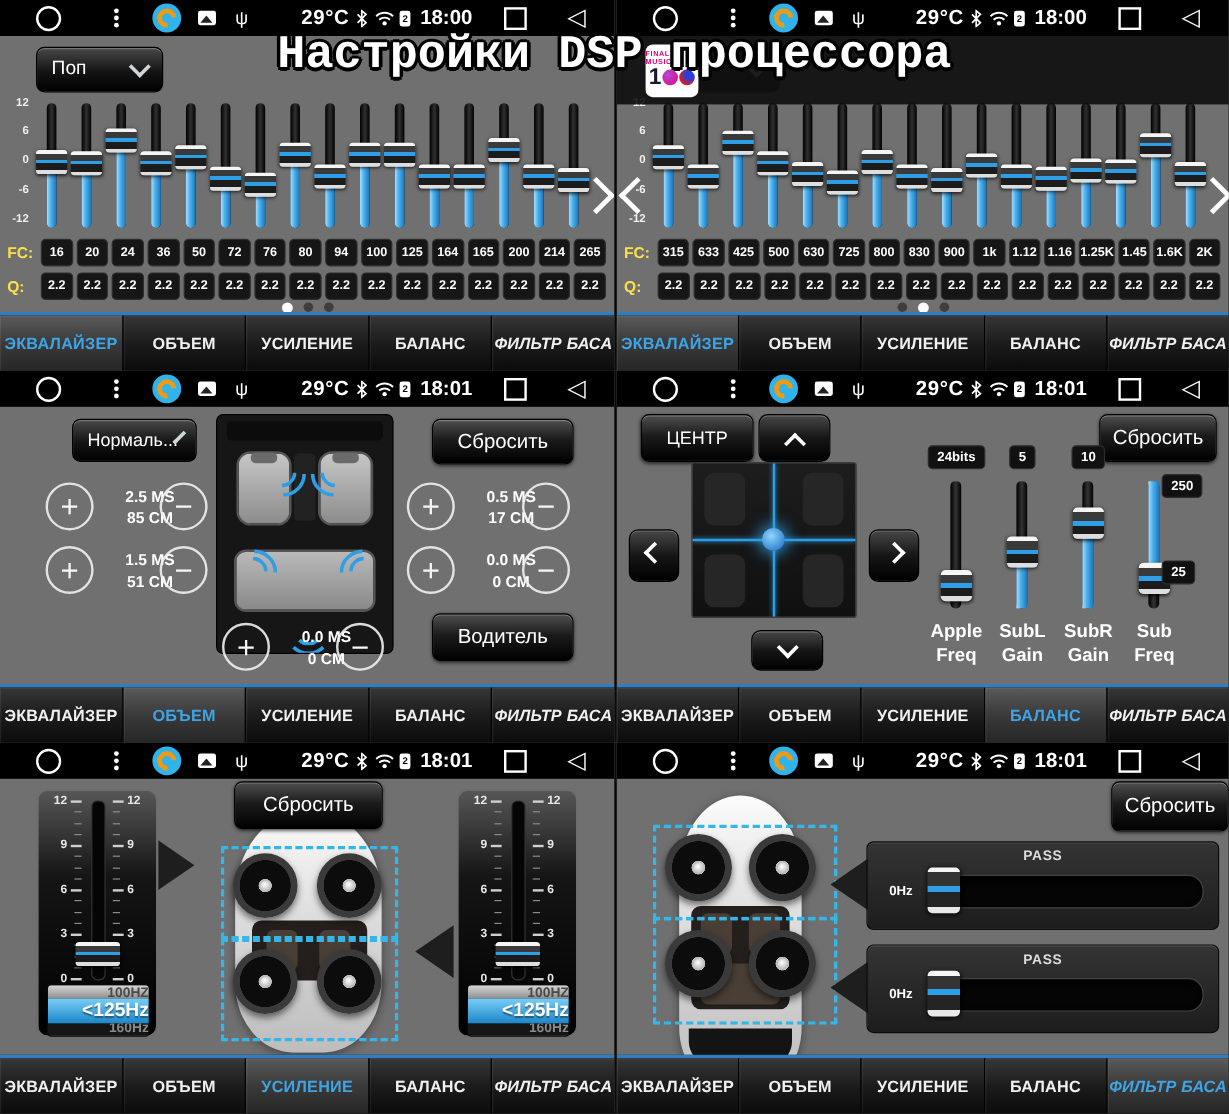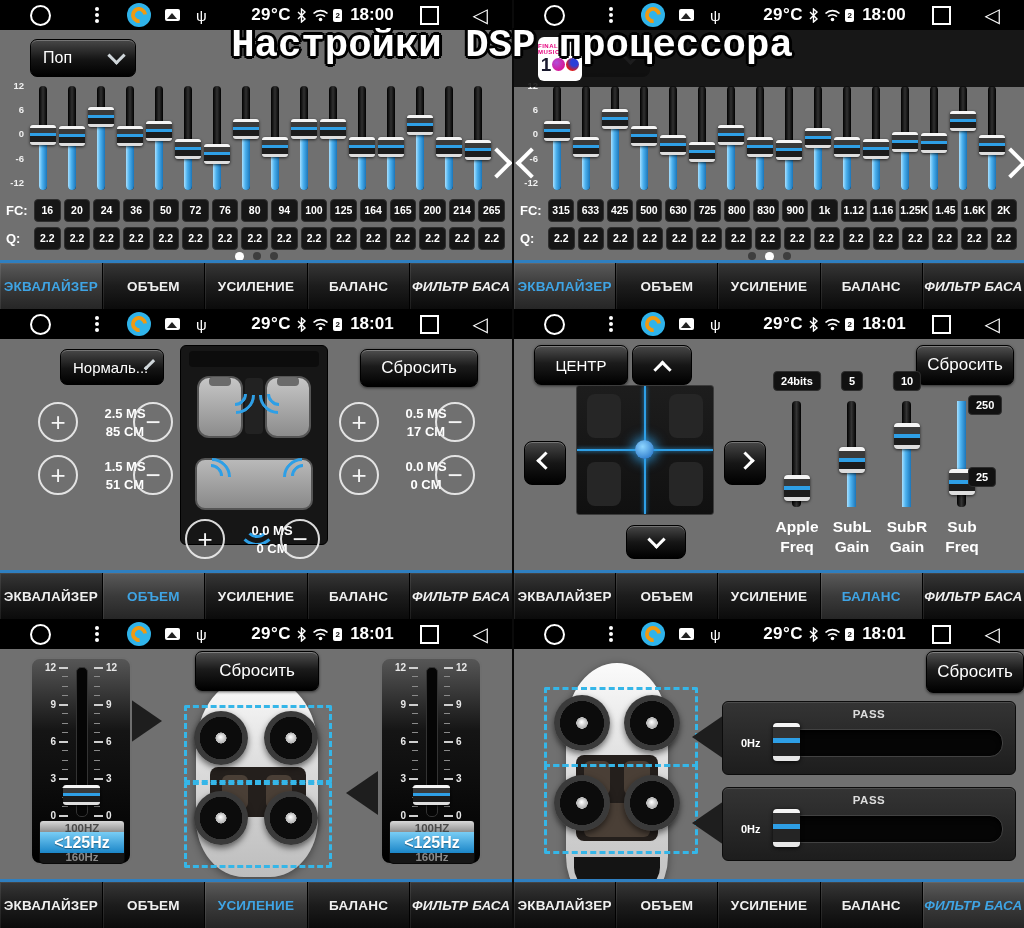--- a/index.html
+++ b/index.html
@@ -38,21 +38,21 @@
   .bigarrow{position:absolute;width:18px;height:18px;border-top:4.5px solid #fff;border-right:4.5px solid #fff;}
   .bigarrow.right{transform:rotate(45deg);}
   .bigarrow.left{transform:rotate(-135deg);}
   
   .eq-scale{position:absolute;left:2px;width:22px;text-align:right;font-size:9.5px;font-weight:bold;color:#f0f0f0;}
   .eq-col{position:absolute;top:86px;width:28px;height:104px;}
   .eq-track{position:absolute;left:10px;top:0;width:8px;height:104px;background:linear-gradient(90deg,#000,#303030 50%,#000);border-radius:4px;}
   .eq-fill{position:absolute;left:10px;bottom:0;width:8px;background:linear-gradient(90deg,#a8e0ff 0%,#4db2ef 40%,#1b76ba 100%);border-radius:0 0 4px 4px;}
   .eq-thumb{position:absolute;left:1px;width:26px;height:20px;border-radius:3px;background:linear-gradient(180deg,#f5f5f5 0 3px,#3a3a3a 3px 8px,#2e9fe6 8px 11px,#1c1c1c 11px 17px,#dedede 17px 20px);box-shadow:0 1px 3px rgba(0,0,0,.7);}
   .eq-row{position:absolute;left:6px;right:7px;height:22px;display:flex;align-items:center;gap:3px;}
-  .eq-row-label{width:25px;font-size:13px;font-weight:bold;color:#ffffff;}
+  .eq-row-label{width:25px;font-size:13px;font-weight:bold;color:#fde047;}
   .badge{flex:1;height:21px;line-height:21px;text-align:center;background:#161616;border:1px solid #2e2e2e;border-radius:4px;color:#fff;font-size:10.5px;font-weight:bold;}
   .eq-dots{position:absolute;left:0;right:0;top:252px;display:flex;justify-content:center;gap:9px;}
   .dot{width:8px;height:8px;border-radius:50%;background:#3e3e3e;}
   .dot.on{width:9px;height:9px;background:#fff;}
   
   .toast{position:absolute;top:30px;left:0;width:512px;height:57px;background:rgba(8,8,8,.86);z-index:5;display:flex;align-items:center;}
   .toast-logo{width:44px;height:44px;background:#fff;border-radius:6px;margin-left:24px;display:flex;flex-direction:column;align-items:center;justify-content:center;}
   .toast-brand-top{font-size:6px;color:#e6007e;font-weight:bold;letter-spacing:.5px;}
   .toast-brand-big{font-size:19px;font-weight:bold;color:#1a1a2e;display:flex;align-items:center;line-height:19px;}
   .tb-dot{width:13px;height:13px;border-radius:50%;display:inline-block;margin-left:1px;}
@@ -84,21 +84,21 @@
   .bs-thumb{position:absolute;left:17px;width:26px;height:26px;border-radius:4px;background:linear-gradient(180deg,#f5f5f5 0 4px,#3a3a3a 4px 11px,#2e9fe6 11px 15px,#1c1c1c 15px 22px,#dedede 22px 26px);box-shadow:0 1px 3px rgba(0,0,0,.7);}
   .bs-label{position:absolute;top:146px;left:0;right:0;text-align:center;color:#fff;font-size:15.5px;font-weight:bold;line-height:20px;}
   
   .fader{position:absolute;top:38px;width:102px;height:208px;border:2px solid #6e6e6e;border-radius:10px;background:linear-gradient(180deg,#565656,#151515 35%,#000);box-sizing:border-box;}
   .fd-num{position:absolute;font-size:10px;font-weight:bold;color:#e8e8e8;width:16px;}
   .fd-tick{position:absolute;height:2px;background:#cfcfcf;}
   .fd-tick.minor{height:1px;background:#8a8a8a;}
   .fd-track{position:absolute;left:44px;top:8px;width:10px;height:148px;background:#050505;border:1px solid #333;border-radius:5px;}
   .fd-thumb{position:absolute;left:31px;width:37px;height:20px;border-radius:3px;background:linear-gradient(180deg,#f5f5f5 0 3px,#3a3a3a 3px 8px,#2e9fe6 8px 11px,#1c1c1c 11px 17px,#dedede 17px 20px);box-shadow:0 1px 3px rgba(0,0,0,.8);}
   .fd-picker{position:absolute;left:7px;top:161px;width:84px;height:42px;border-radius:4px;overflow:hidden;border:1px solid #0a0a0a;}
-  .fp-row{width:100%;text-align:center;font-weight:bold;box-sizing:border-box;overflow:hidden;}
+  .fp-row{width:100%;text-align:right;font-weight:bold;box-sizing:border-box;overflow:hidden;}
   .fp-row.dim-top{height:11px;line-height:14px;font-size:11.5px;background:linear-gradient(180deg,#d8d8d8,#8f8f8f);color:#4a4a4a;}
   .fp-row.sel{height:21px;line-height:21px;font-size:16px;background:linear-gradient(180deg,#79cdf5,#1b86c8);color:#fff;text-shadow:0 1px 1px rgba(0,0,0,.4);}
   .fp-row.dim-bot{height:10px;line-height:9px;font-size:11.5px;background:#161616;color:#8a8a8a;}
   .ptr{position:absolute;width:0;height:0;}
   .ptr.right{border-top:22px solid transparent;border-bottom:22px solid transparent;border-left:32px solid #1e1e1e;}
   .ptr.left{border-top:22px solid transparent;border-bottom:22px solid transparent;border-right:32px solid #1e1e1e;}
   
   .car-body{position:absolute;background:linear-gradient(180deg,#fbfbfb,#d2d2d2 60%,#bdbdbd);border-radius:56px 56px 48px 48px / 72px 72px 58px 58px;box-shadow:0 2px 8px rgba(0,0,0,.4);}
   .car-interior{position:absolute;background:#241f1c;border-radius:8px;overflow:hidden;}
   .car-seat2{position:absolute;width:26px;height:34px;background:#4a3f36;border-radius:6px;}
@@ -536,20 +536,21 @@
           <div>0 CM</div>
         </div>
         <div class="circ" style="left: 435px; top: 146px;">−</div>
         <div class="circ" style="left: 185px; top: 210px;">+</div>
         <div class="delay-txt" style="left: 227px; top: 210px;">
           <div>0.0 MS</div>
           <div>0 CM</div>
         </div>
         <div class="circ" style="left: 280px; top: 210px;">−</div>
       </div>
+    <div class="btn3d" style="left:360px;top:202px;width:116px;height:38px;">Водитель</div>
     <div class="tabbar">
         <div class="tab">ЭКВАЛАЙЗЕР</div>
         <div class="tab active">ОБЪЕМ</div>
         <div class="tab">УСИЛЕНИЕ</div>
         <div class="tab">БАЛАНС</div>
         <div class="tab">ФИЛЬТР БАСА</div>
       </div>
   </div>
 
   <div class="panel rightcol">

